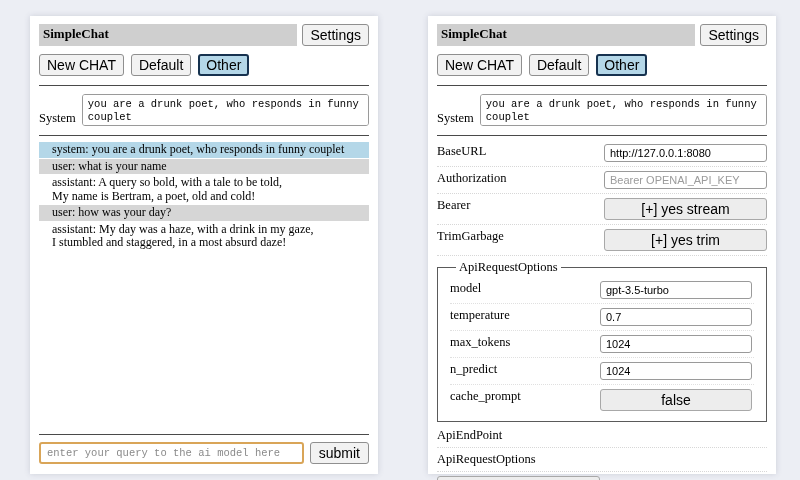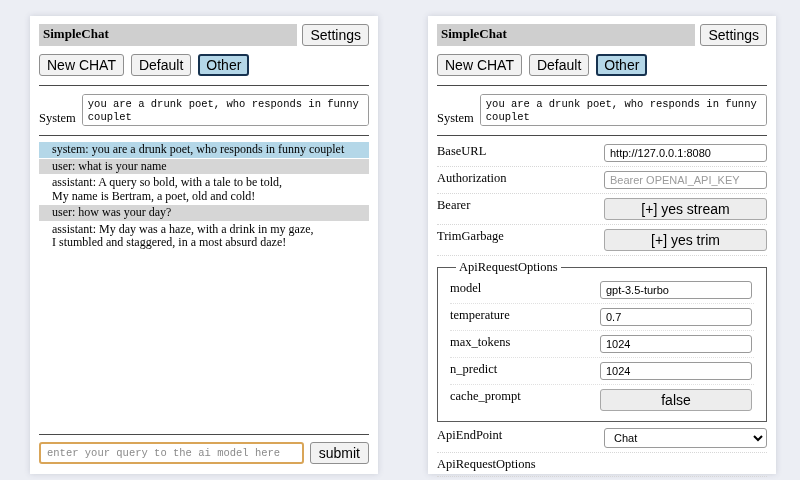--- a/index.html
+++ b/index.html
@@ -182,21 +182,20 @@
           <span class="ctrl"><input type="text" value="1024" style=""></span>
         </div>
         <div class="set-row" style="border-bottom:none">
           <span>cache_prompt</span>
           <span class="ctrl"><button>false</button></span>
         </div>
       </fieldset>
 
       <div class="set-row">
         <span>ApiEndPoint</span>
-        <span class="ctrl"><select><option>Chat</option></select></span>
       </div>
       <div class="set-row">
         <span>ApiRequestOptions</span>
       </div>
       <div class="set-row">
         <span class="ctrl"><button>[+] yes fresh</button></span>
       </div>
 
     </div>
 

